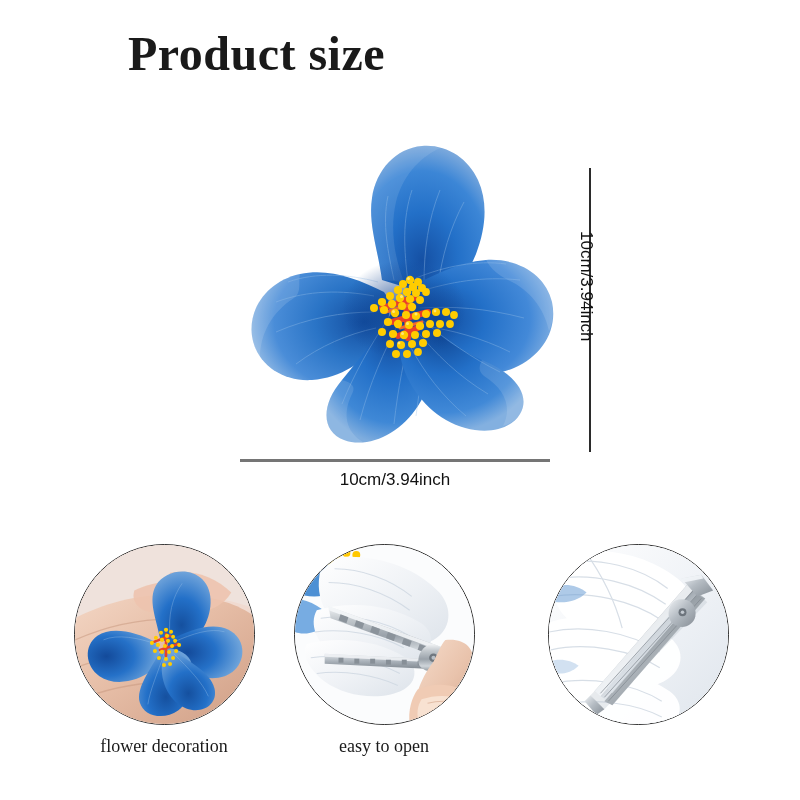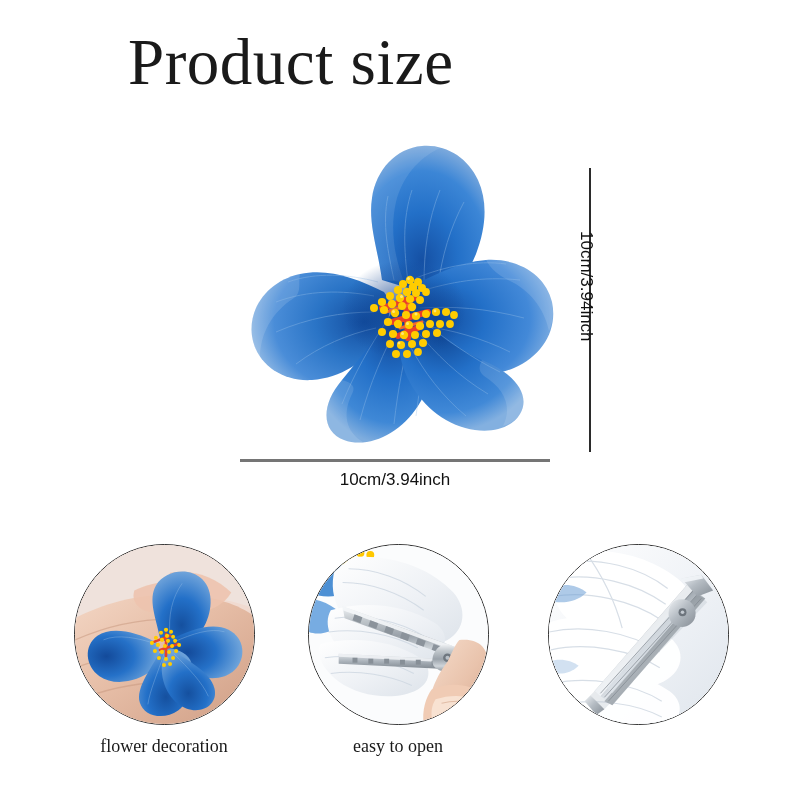--- a/index.html
+++ b/index.html
@@ -18,23 +18,23 @@
     background: #ffffff;
     overflow: hidden;
   }
 
   
   #page-title {
     position: absolute;
     left: 128px;
     top: 30px;
     font-family: "Liberation Serif", serif;
-    font-size: 65px;
+    font-size: 48px;
     line-height: 1.0;
-    font-weight: 400;
+    font-weight: 700;
     color: #1a1a1a;
     letter-spacing: 0.5px;
     white-space: nowrap;
   }
 
   
   #hero {
     position: absolute;
     left: 232px;
     top: 132px;
@@ -94,21 +94,21 @@
     width: 768px;
     height: 240px;
   }
   .feature-cell {
     position: absolute;
     top: 0;
     width: 200px;
     height: 240px;
   }
   .feature-cell.cell-0 { left: 64px; }
-  .feature-cell.cell-1 { left: 298px; }
+  .feature-cell.cell-1 { left: 284px; }
   .feature-cell.cell-2 { left: 538px; }
 
   .feature-photo {
     position: absolute;
     left: 10px;
     top: 4px;
     width: 181px;
     height: 181px;
     border-radius: 50%;
     overflow: hidden;

